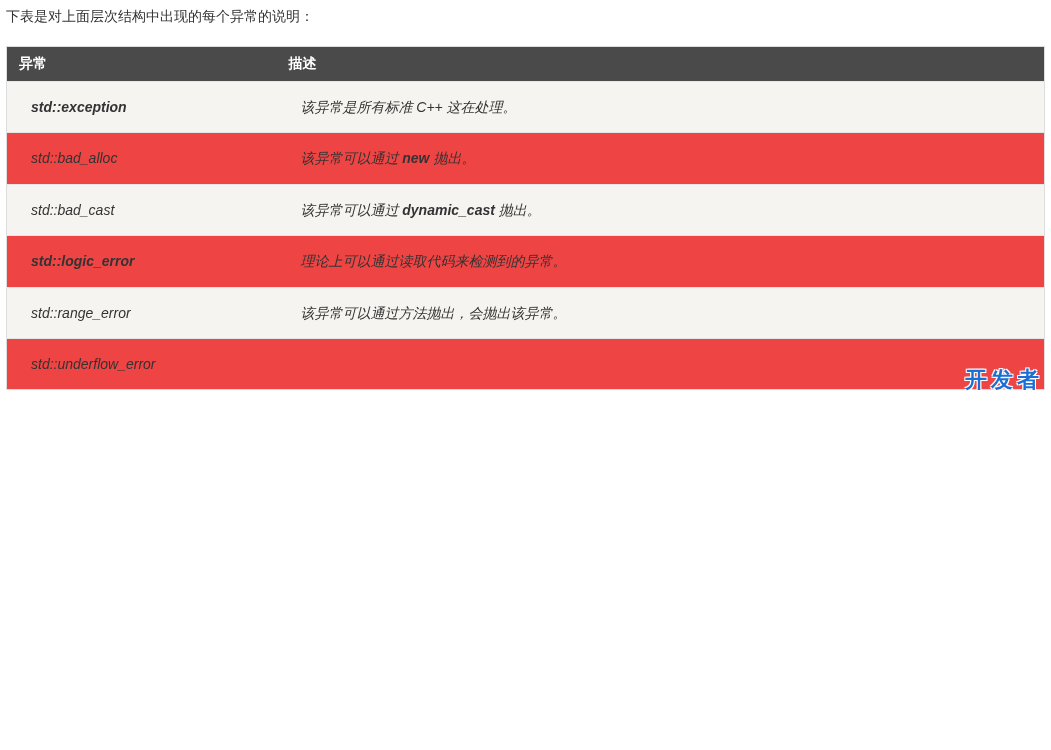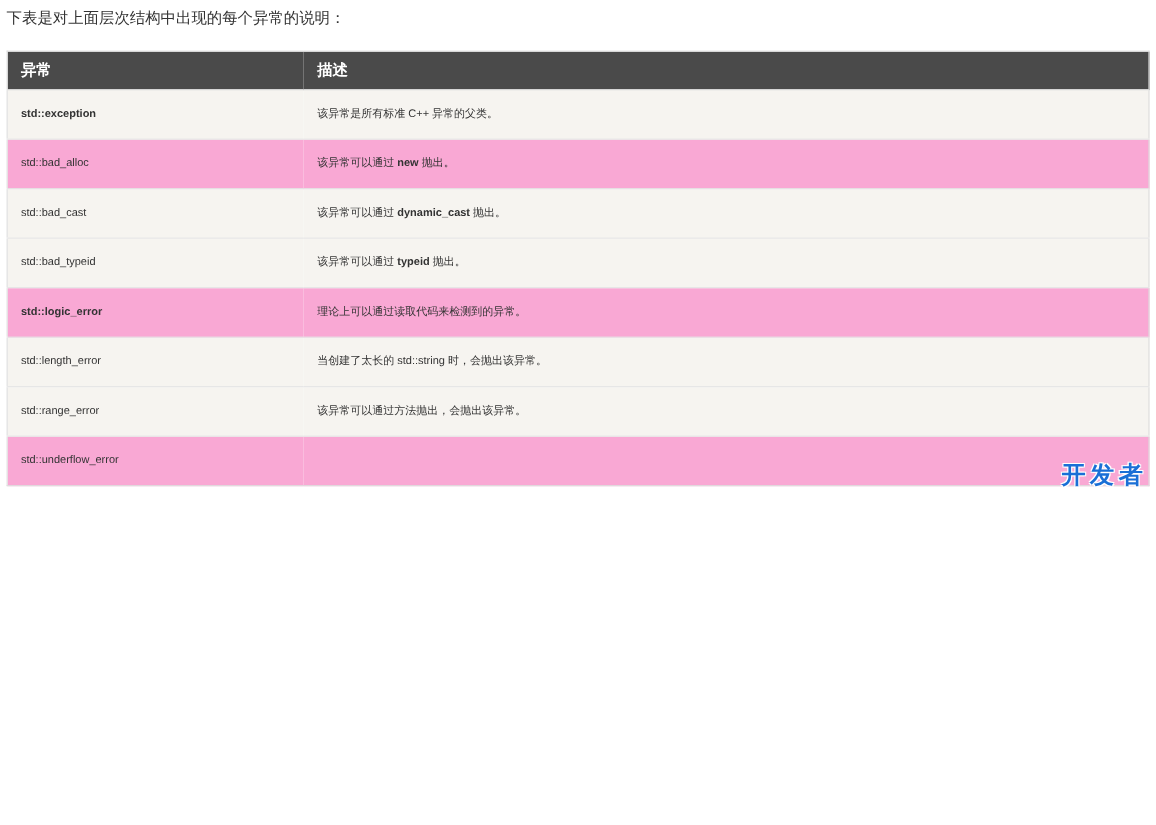--- a/index.html
+++ b/index.html
@@ -40,28 +40,29 @@
     th:first-child {
       width: 26%;
     }
     tbody tr {
       border-top: 1px solid #e5e5e5;
     }
     tbody tr.odd {
       background: #f6f4f0;
     }
     tbody tr.even {
-      background: #f9a8d4;
+      background: #ef4444;
     }
     td {
-      padding: 14px 12px;
-      font-size: 10px;
+      padding: 14px 24px;
+      font-size: 14px;
       color: #333;
       vertical-align: middle;
       line-height: 1.6;
+      font-style: italic;
     }
     td.exception {
       color: #333;
     }
     td.exception.bold {
       font-weight: bold;
     }
     .desc-bold {
       font-weight: bold;
     }
@@ -94,41 +95,33 @@
 <table>
   <thead>
     <tr>
       <th>异常</th>
       <th>描述</th>
     </tr>
   </thead>
   <tbody id="tbody">
       <tr class="odd">
         <td class="exception bold">std::exception</td>
-        <td><span>该异常是所有标准 C++ 异常的父类。</span></td>
+        <td><span>该异常是所有标准 C++ 这在处理。</span></td>
       </tr>
       <tr class="even">
         <td class="exception">std::bad_alloc</td>
         <td><span>该异常可以通过 </span><span class="desc-bold">new</span><span> 抛出。</span></td>
       </tr>
       <tr class="odd">
         <td class="exception">std::bad_cast</td>
         <td><span>该异常可以通过 </span><span class="desc-bold">dynamic_cast</span><span> 抛出。</span></td>
       </tr>
-      <tr class="odd">
-        <td class="exception">std::bad_typeid</td>
-        <td><span>该异常可以通过 </span><span class="desc-bold">typeid</span><span> 抛出。</span></td>
-      </tr>
       <tr class="even">
         <td class="exception bold">std::logic_error</td>
         <td><span>理论上可以通过读取代码来检测到的异常。</span></td>
-      </tr>
-      <tr class="odd">
-        <td class="exception">std::length_error</td>
-        <td><span>当创建了太长的 std::string 时，会抛出该异常。</span></td>
       </tr>
       <tr class="odd">
         <td class="exception">std::range_error</td>
         <td><span>该异常可以通过方法抛出，会抛出该异常。</span></td>
       </tr>
       <tr class="even">
         <td class="exception">std::underflow_error</td>
         <td></td>
       </tr>
     </tbody>

